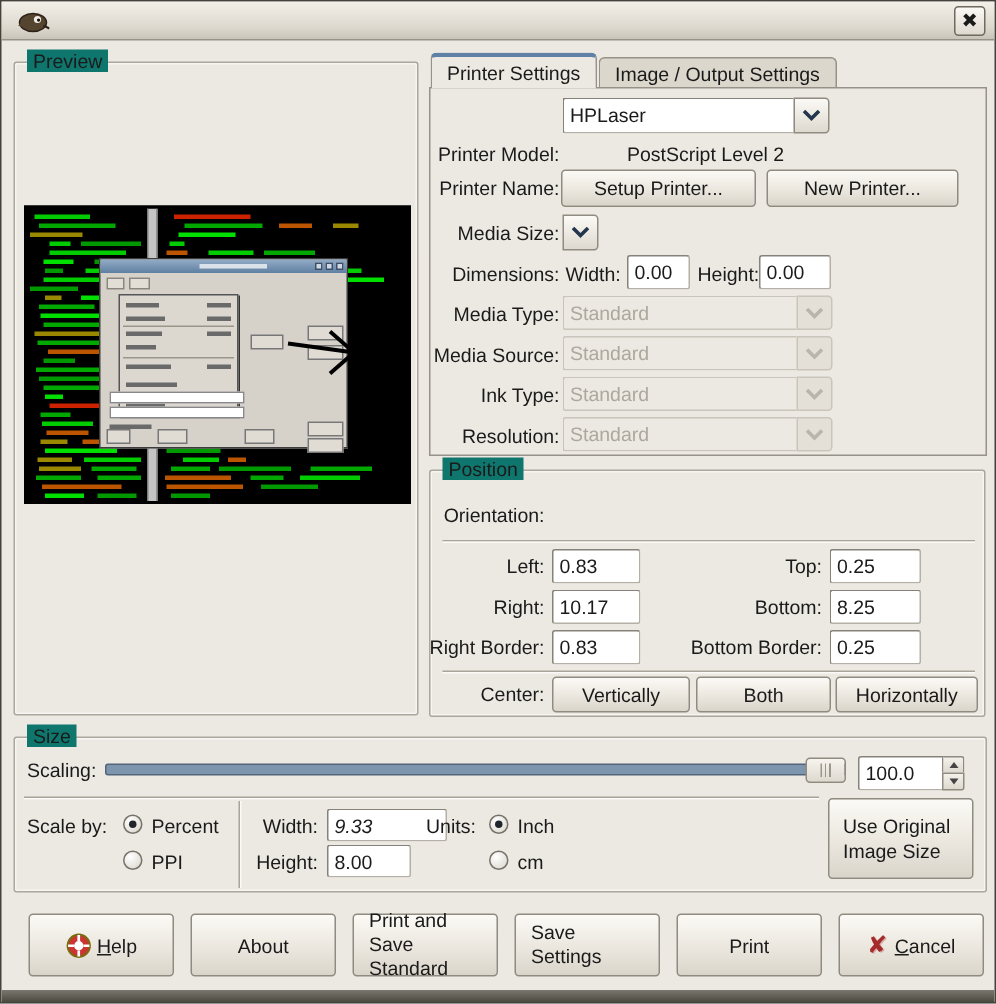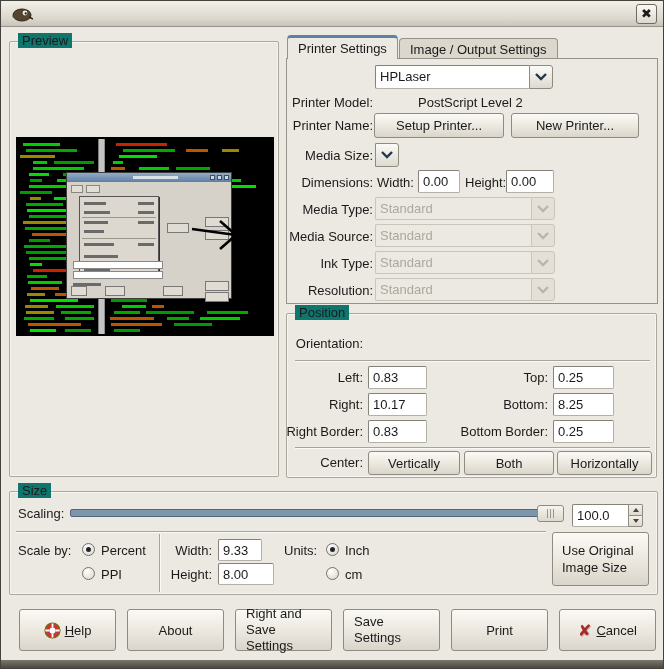--- a/index.html
+++ b/index.html
@@ -388,21 +388,21 @@
     <div class="hsep" style="left:6px;top:39px;width:530px;"></div>
     <div class="vsep" style="left:149px;top:42px;height:58px;"></div>
 
     <span class="label" style="left:8px;top:51px;">Scale by:</span>
     <span class="radio sel" style="left:72px;top:51px;"></span>
     <span class="label" style="left:91px;top:51px;">Percent</span>
     <span class="radio" style="left:72px;top:75px;"></span>
     <span class="label" style="left:91px;top:75px;">PPI</span>
 
     <span class="label" style="right:445px;top:51px;">Width:</span>
-    <span class="entry num" style="position:absolute;left:208px;top:47px;width:44px;height:22px;">9.33</span>
+    <span class="entry num" style="position:absolute;left:208px;top:47px;width:80px;height:22px;font-style:italic;">9.33</span>
     <span class="label" style="right:445px;top:75px;">Height:</span>
     <span class="entry num" style="position:absolute;left:208px;top:71px;width:56px;height:22px;">8.00</span>
 
     <span class="label" style="left:274px;top:51px;">Units:</span>
     <span class="radio sel" style="left:316px;top:51px;"></span>
     <span class="label" style="left:335px;top:51px;">Inch</span>
     <span class="radio" style="left:316px;top:75px;"></span>
     <span class="label" style="left:335px;top:75px;">cm</span>
 
     <div class="btn" style="position:absolute;left:542px;top:40px;width:97px;height:54px;padding:0 9px;justify-content:flex-start;text-align:left;line-height:17px;">Use Original Image Size</div>
@@ -411,21 +411,21 @@
   <div class="btn action-btn" style="left:18px;">
     <svg width="17" height="17" viewBox="0 0 17 17" style="margin-right:4px;">
       <circle cx="8.5" cy="8.5" r="7.4" fill="#CC3333" stroke="#7a6a10" stroke-width="1.4"></circle>
       <circle cx="8.5" cy="8.5" r="3.1" fill="#fff"></circle>
       <path d="M8.5 1.4 V5.4 M8.5 11.6 V15.6 M1.4 8.5 H5.4 M11.6 8.5 H15.6" stroke="#fff" stroke-width="1.8"></path>
     </svg>
     <span><span class="u">H</span><span>elp</span></span>
   </div>
   <div class="btn action-btn" style="left:126px;">About</div>
   <div class="btn action-btn" style="left:234px;padding:0 10px;justify-content:flex-start;">
-    <span class="two-line">Right and Save Settings</span>
+    <span class="two-line">Print and Save Standard</span>
   </div>
   <div class="btn action-btn" style="left:342px;padding:0 10px;justify-content:flex-start;">
     <span class="two-line" style="width:60px;">Save Settings</span>
   </div>
   <div class="btn action-btn" style="left:450px;">Print</div>
   <div class="btn action-btn" style="left:558px;">
     <span style="color:#A52A2A;font-weight:bold;font-size:16px;margin-right:5px;text-shadow:1px 1px 0 #d8b0ac;">✘</span>
     <span><span class="u">C</span><span>ancel</span></span>
   </div>
 

